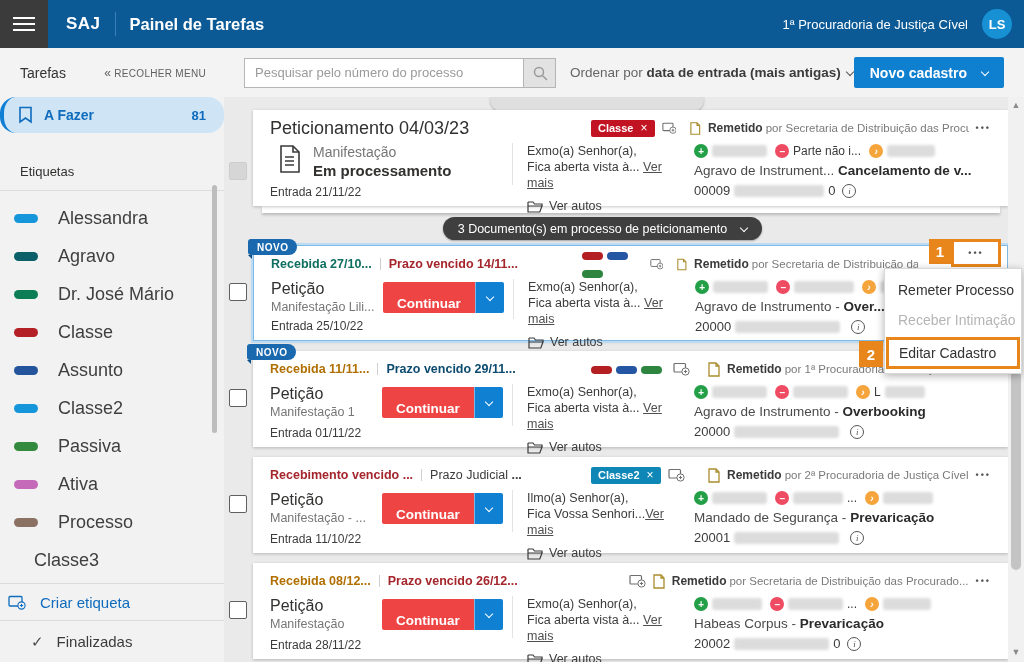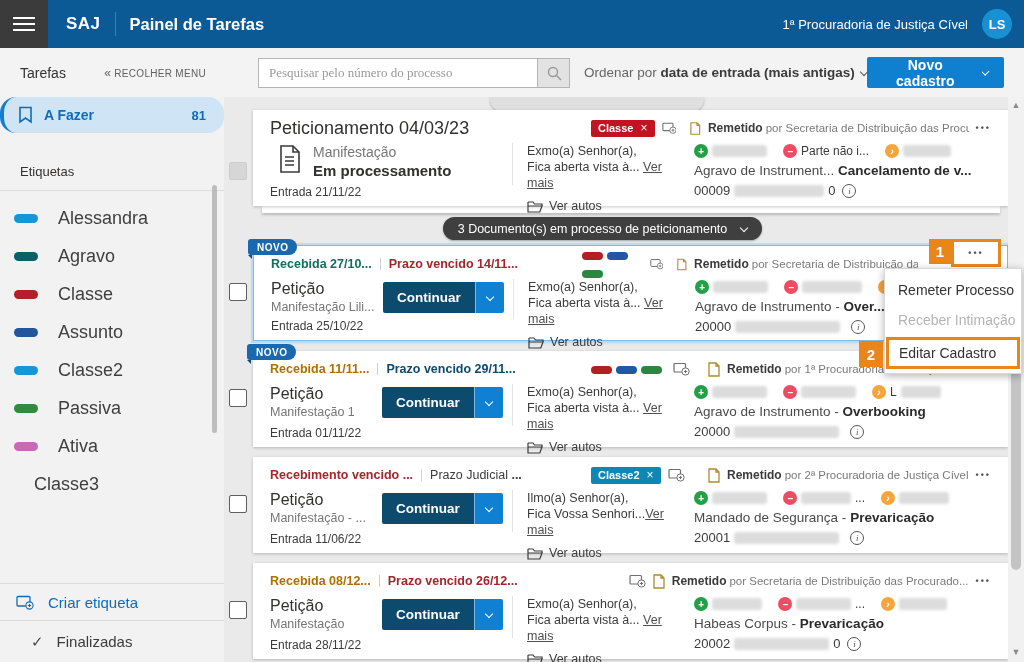--- a/index.html
+++ b/index.html
@@ -20,21 +20,21 @@
     font-size:13px; font-weight:bold; display:flex; align-items:center; justify-content:center;
     margin:0 12px 0 14px; cursor:pointer; }
 
   
   .toolbar { height:49px; background:#f3f3f3; display:flex; align-items:center; position:relative; z-index:5; }
   .tb-left { width:224px; flex:none; display:flex; align-items:center; justify-content:space-between;
     padding:0 18px 0 20px; }
   .tb-left .sec { font-size:14px; color:#333; }
   .collapse { font-size:10px; color:#5f5f5f; letter-spacing:.3px; cursor:pointer; white-space:nowrap; }
   .collapse .laq { font-size:12px; margin-right:3px; }
-  .searchwrap { display:flex; margin-left:34px;font-family:Liberation Serif, serif; }
+  .searchwrap { display:flex; margin-left:20px; }
   .search { width:280px; height:30px; border:1px solid #b5b5b5; background:#fff; padding:0 10px;
     font-size:13px; font-family:inherit; color:#333; }
   .search::placeholder { color:#9a9a9a; }
   .searchbtn { width:32px; height:30px; background:#e2e2e2; border:1px solid #b5b5b5; border-left:none;
     display:flex; align-items:center; justify-content:center; cursor:pointer; }
   .order { margin-left:14px; font-size:13.5px; color:#666; cursor:pointer; white-space:nowrap; }
   .order b { color:#3b3b3b;text-align:right; }
   .chev { display:inline-block; width:6px; height:6px; border-right:1.6px solid currentColor;
     border-bottom:1.6px solid currentColor; transform:rotate(45deg); vertical-align:middle; margin:-2px 0 0 6px; }
   .newbtn { margin-left:auto; margin-right:20px; background:#0f80d0; color:#fff; border:none;
@@ -48,21 +48,21 @@
     align-items:center; padding:0 18px 0 14px; cursor:pointer;border-radius:16px; }
   .afazer .lbl { color:#0f6cbd; font-size:14px; font-weight:bold; margin-left:11px; }
   .afazer .cnt { margin-left:auto; color:#0f6cbd; font-size:13px; font-weight:bold; }
   .etq-title { font-size:13px; color:#323130; padding:31px 0 11px 20px; border-bottom:1px solid #dcdcdc; }
   .labels { height:402px; overflow:hidden; padding-top:8px; }
   .side-label { height:38px; display:flex; align-items:center; padding-left:14px; cursor:pointer; }
   .lbl-pill { width:24px; height:9px; border-radius:4.5px; flex:none; }
   .lbl-name { font-size:18px; color:#3f3f3f; margin-left:20px; white-space:nowrap; }
   .side-bottom { position:absolute; left:0; right:0; bottom:0; }
   .create-lbl { height:37px; border-top:1px solid #dcdcdc; display:flex; align-items:center;
-    padding-left:16px; color:#0f6cbd; font-size:15px; cursor:pointer; background:#f2f2f2; }
+    padding-left:8px; color:#0f6cbd; font-size:15px; cursor:pointer; background:#f2f2f2; }
   .create-lbl span { margin-left:13px; }
   .finalizadas { height:42px; border-top:1px solid #dcdcdc; display:flex; align-items:center;
     padding-left:18px; color:#3b3b3b; font-size:15px; cursor:pointer; background:#f2f2f2; }
   .checkglyph::before { content:"✓"; font-size:15px; color:#4a4a4a; }
   .finalizadas span { margin-left:13px; }
   .side-scroll { position:absolute; right:7px; top:88px; width:5px; height:248px; background:#bdbdbd; border-radius:3px; }
 
   .main { flex:1; background:#eaeaea; position:relative; overflow:hidden; }
   .pill-top { position:absolute; top:-8px; left:373px; transform:translateX(-50%); width:214px; height:22px;
     background:#dfdfdf; border-radius:11px; box-shadow:0 1px 2px rgba(0,0,0,.25); z-index:1; cursor:pointer; }
@@ -112,33 +112,33 @@
 
   .card-body { display:flex; margin-top:5px; flex:1; min-height:0; }
   .col-a { width:242px; flex:none; display:flex; align-items:flex-start; }
   .titleblock { width:112px; overflow:hidden; }
   .titleblock .t { font-size:16px; color:#323130; line-height:20px; white-space:nowrap; }
   .titleblock .s { font-size:12.5px; color:#767676; line-height:16px; white-space:nowrap; }
   .bigdoc { margin:2px 12px 0 8px; flex:none; }
   .c1block .s1 { font-size:14px; color:#767676; line-height:18px; }
   .c1block .t1 { font-size:15px; font-weight:bold; color:#323130; line-height:19px; }
   .btn-split { display:flex; margin-top:3px; height:31px; border-radius:2px; overflow:hidden; flex:none; }
-  .btn-main { background:#0c4a6e; color:#fff; border:none; font-family:inherit; font-size:13.5px;
-    font-weight:bold; padding:8px 14px; cursor:pointer; }
+  .btn-main { background:#ef4444; color:#fff; border:none; font-family:inherit; font-size:13.5px;
+    font-weight:bold; padding:14px 14px; cursor:pointer; }
   .btn-arrow { background:#1080d2; border:none; border-left:1px solid rgba(255,255,255,.45);
     width:29px; color:#fff; cursor:pointer; display:flex; align-items:center; justify-content:center; }
   .btn-arrow .chev { margin:0 0 2px 0; }
 
   .col-b { width:172px; flex:none; border-left:1px solid #e3e3e3; padding-left:14px;
     font-size:12.5px; color:#3b3b3b; line-height:16px; }
   .vermais { color:#4f4f4f; text-decoration:underline; cursor:pointer; }
   .verautos { display:flex; align-items:center; gap:6px; margin-top:7px; cursor:pointer; }
 
   .col-c { flex:1; padding-left:10px; min-width:0; }
-  .parties { display:flex; gap:16px; align-items:center; font-size:12px; color:#3b3b3b; margin-top:1px; }
+  .parties { display:flex; gap:8px; align-items:center; font-size:12px; color:#3b3b3b; margin-top:1px; }
   .party { display:flex; align-items:center; gap:4px; white-space:nowrap; }
   .pc { width:14px; height:14px; border-radius:50%; color:#fff; font-size:10px; font-weight:bold;
     display:inline-flex; align-items:center; justify-content:center; flex:none; }
   .p-add { background:#23a047; } .p-add::before { content:"+"; }
   .p-rem { background:#ef4b63; } .p-rem::before { content:"−"; }
   .p-mov { background:#f6a43c; } .p-mov::before { content:"›"; }
   .blur { display:inline-block; height:12px; background:#dcdcdc; border-radius:3px; filter:blur(1.5px);
     vertical-align:middle; }
   .w40{width:40px} .w48{width:48px} .w50{width:50px} .w55{width:55px} .w60{width:60px}
   .w90{width:90px} .w95{width:95px} .w105{width:105px}
@@ -220,20 +220,24 @@
   <div class="side-label">
     <span class="lbl-pill" style="background: rgb(21, 150, 218);"></span>
     <span class="lbl-name">Alessandra</span>
   </div>
 
   <div class="side-label">
     <span class="lbl-pill" style="background: rgb(11, 95, 104);"></span>
     <span class="lbl-name">Agravo</span>
   </div>
 
+  <div class="side-label">
+    <span class="lbl-pill" style="background: rgb(13, 125, 85);"></span>
+    <span class="lbl-name">Dr. José Mário</span>
+  </div>
 
 
   <div class="side-label">
     <span class="lbl-pill" style="background: rgb(179, 32, 37);"></span>
     <span class="lbl-name">Classe</span>
   </div>
 
   <div class="side-label">
     <span class="lbl-pill" style="background: rgb(36, 84, 156);"></span>
     <span class="lbl-name">Assunto</span>
@@ -247,20 +251,24 @@
   <div class="side-label">
     <span class="lbl-pill" style="background: rgb(51, 138, 62);"></span>
     <span class="lbl-name">Passiva</span>
   </div>
 
   <div class="side-label">
     <span class="lbl-pill" style="background: rgb(197, 106, 184);"></span>
     <span class="lbl-name">Ativa</span>
   </div>
 
+  <div class="side-label">
+    <span class="lbl-pill" style="background: rgb(139, 113, 100);"></span>
+    <span class="lbl-name">Processo</span>
+  </div>
 
   <div class="side-label">
 
     <span class="lbl-name">Classe3</span>
   </div>
 </div>
     <div class="side-scroll"></div>
     <div class="side-bottom">
       <div class="create-lbl">
         <svg width="19" height="15" viewBox="0 0 19 15">
@@ -593,21 +601,21 @@
               </div>
               <div class="classe"><span>Mandado de Segurança -</span> <b>Prevaricação</b></div>
               <div class="numline">
                   <span>20001</span>
                   <span class="blur w105"></span>
                   <span></span>
                   <span class="info"></span>
                 </div>
             </div>
           </div>
-          <div class="entrada">Entrada 11/06/22</div>
+          <div class="entrada">Entrada 11/10/22</div>
         </div>
       </div>
       <div class="gap8"></div>
 
       <div class="row">
         <span class="chk"></span>
         <div class="card">
           <div class="card-head">
             <span class="status">
               <b style="color: rgb(176, 111, 0);">Recebida 08/12...</b><span class="sep"></span><b style="color: rgb(164, 38, 44);">Prazo vencido 26/12...</b>

